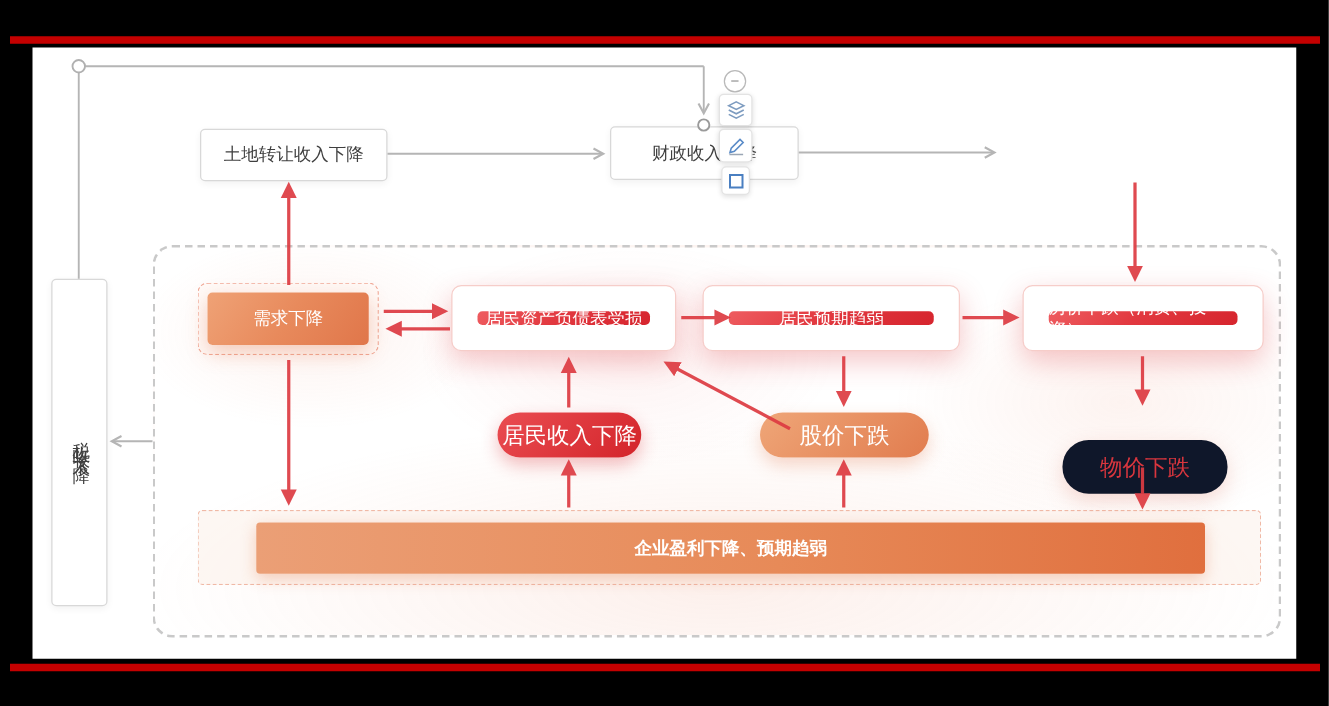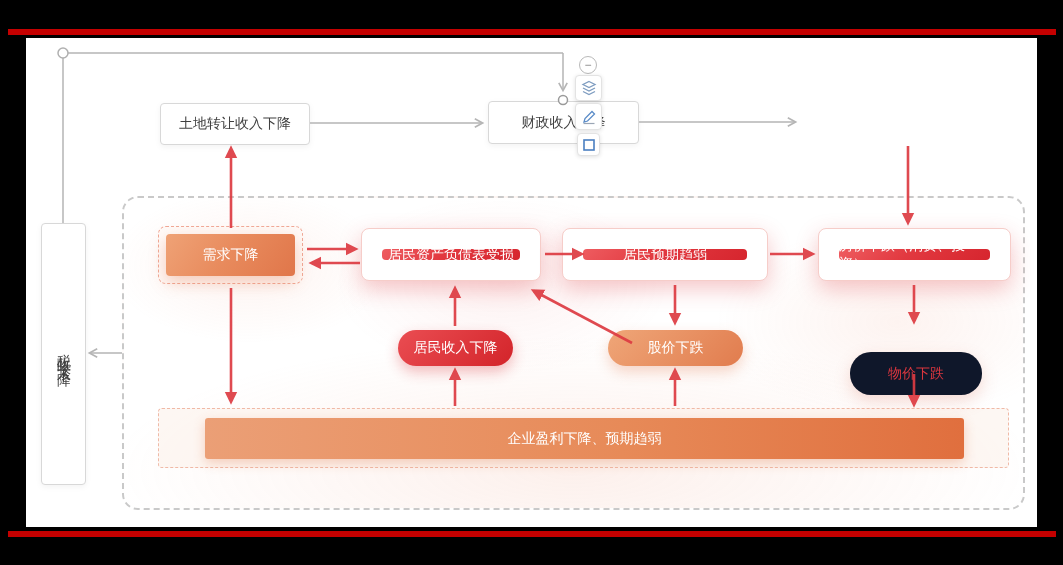--- a/index.html
+++ b/index.html
@@ -34,38 +34,38 @@
     position:absolute;border:1px dashed #f0a896;border-radius:8px;padding:7px;
     box-sizing:border-box;background:rgba(255,248,245,.6);z-index:10;
   }
   .orange-core{
     width:100%;height:100%;border-radius:4px;display:flex;align-items:center;justify-content:center;
     background:linear-gradient(125deg,#efa276 0%,#e88a5c 50%,#e0764a 100%);
     color:#fff;font-size:14px;box-shadow:0 6px 16px rgba(224,118,74,.35);
   }
   .pill{
     position:absolute;border-radius:18px;display:flex;align-items:center;justify-content:center;
-    color:#fff;font-size:14px;z-index:10;
+    color:#fff;font-size:18px;z-index:10;
   }
   .pill.red{background:linear-gradient(135deg,#ea4d52 0%,#d3242a 100%);box-shadow:0 6px 14px rgba(211,36,42,.3);}
   .pill.orange{background:linear-gradient(135deg,#efa678 0%,#e17c4e 100%);box-shadow:0 6px 14px rgba(225,124,78,.3);text-align:right;}
   .pill.white{background:#0f172a;color:#d9363e;box-shadow:0 6px 16px rgba(220,120,100,.25);border-radius:21px;margin-top:24px;}
   
   #group-container{
     position:absolute;left:96px;top:158px;width:903px;height:314px;
     border:2px dashed #c9c9c9;border-radius:16px;box-sizing:border-box;z-index:1;
     background:
       radial-gradient(200px 110px at 14% 22%, rgba(238,140,110,.10), transparent 70%),
       radial-gradient(240px 130px at 42% 28%, rgba(230,70,70,.07), transparent 70%),
       radial-gradient(260px 140px at 86% 40%, rgba(238,140,110,.10), transparent 70%),
       radial-gradient(620px 180px at 50% 88%, rgba(238,150,120,.14), transparent 75%);
   }
   #corporate-group{
     position:absolute;left:132px;top:370px;width:851px;height:60px;box-sizing:border-box;
-    border:1.5px dashed #f0b9a6;border-radius:4px;background:rgba(252,240,234,.55);z-index:9;
+    border:1.5px dashed #f0b9a6;border-radius:4px;background:rgba(252,240,234,.55);z-index:9;font-weight:bold;
   }
   #corporate-bar{
     position:absolute;left:46px;top:9px;width:759px;height:41px;border-radius:3px;
     display:flex;align-items:center;justify-content:center;color:#fff;font-size:14px;
     background:linear-gradient(90deg,#eb9f76 0%,#e78a58 55%,#e06f3e 100%);
     box-shadow:0 4px 12px rgba(224,111,62,.3);
   }
   
   .tool-btn{
     position:absolute;background:#fff;border:1px solid #e3e3e3;border-radius:4px;

